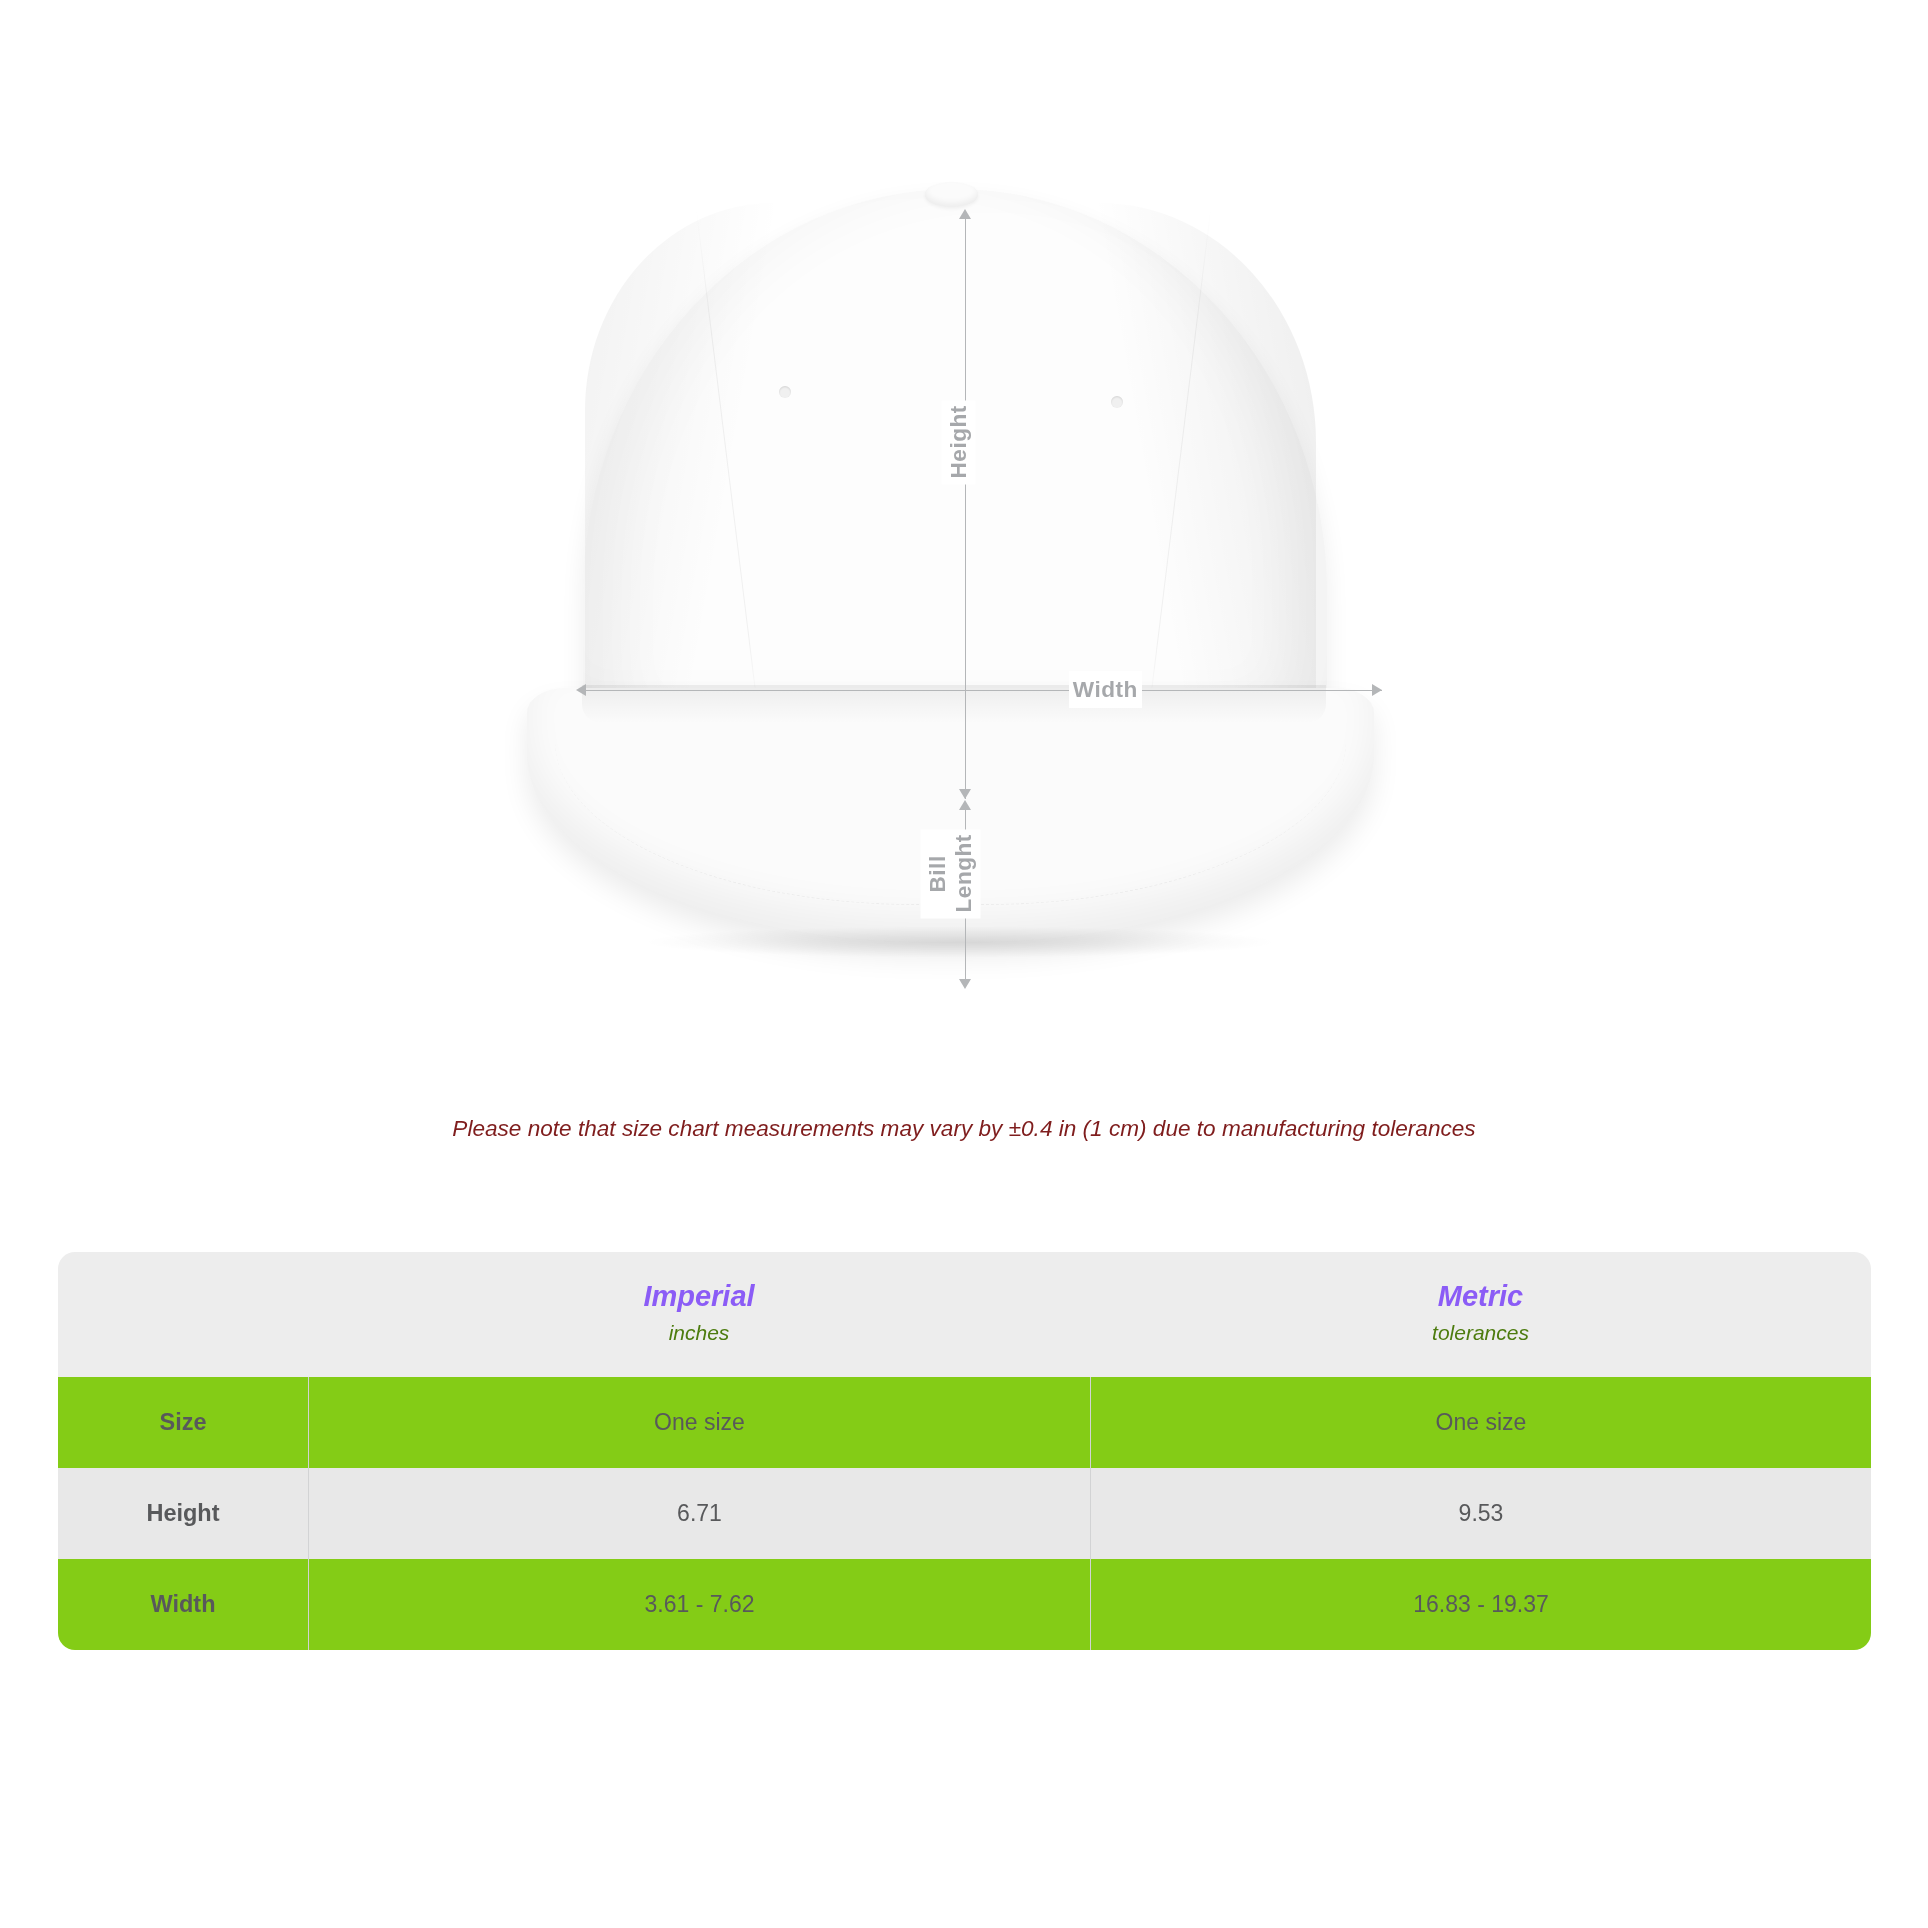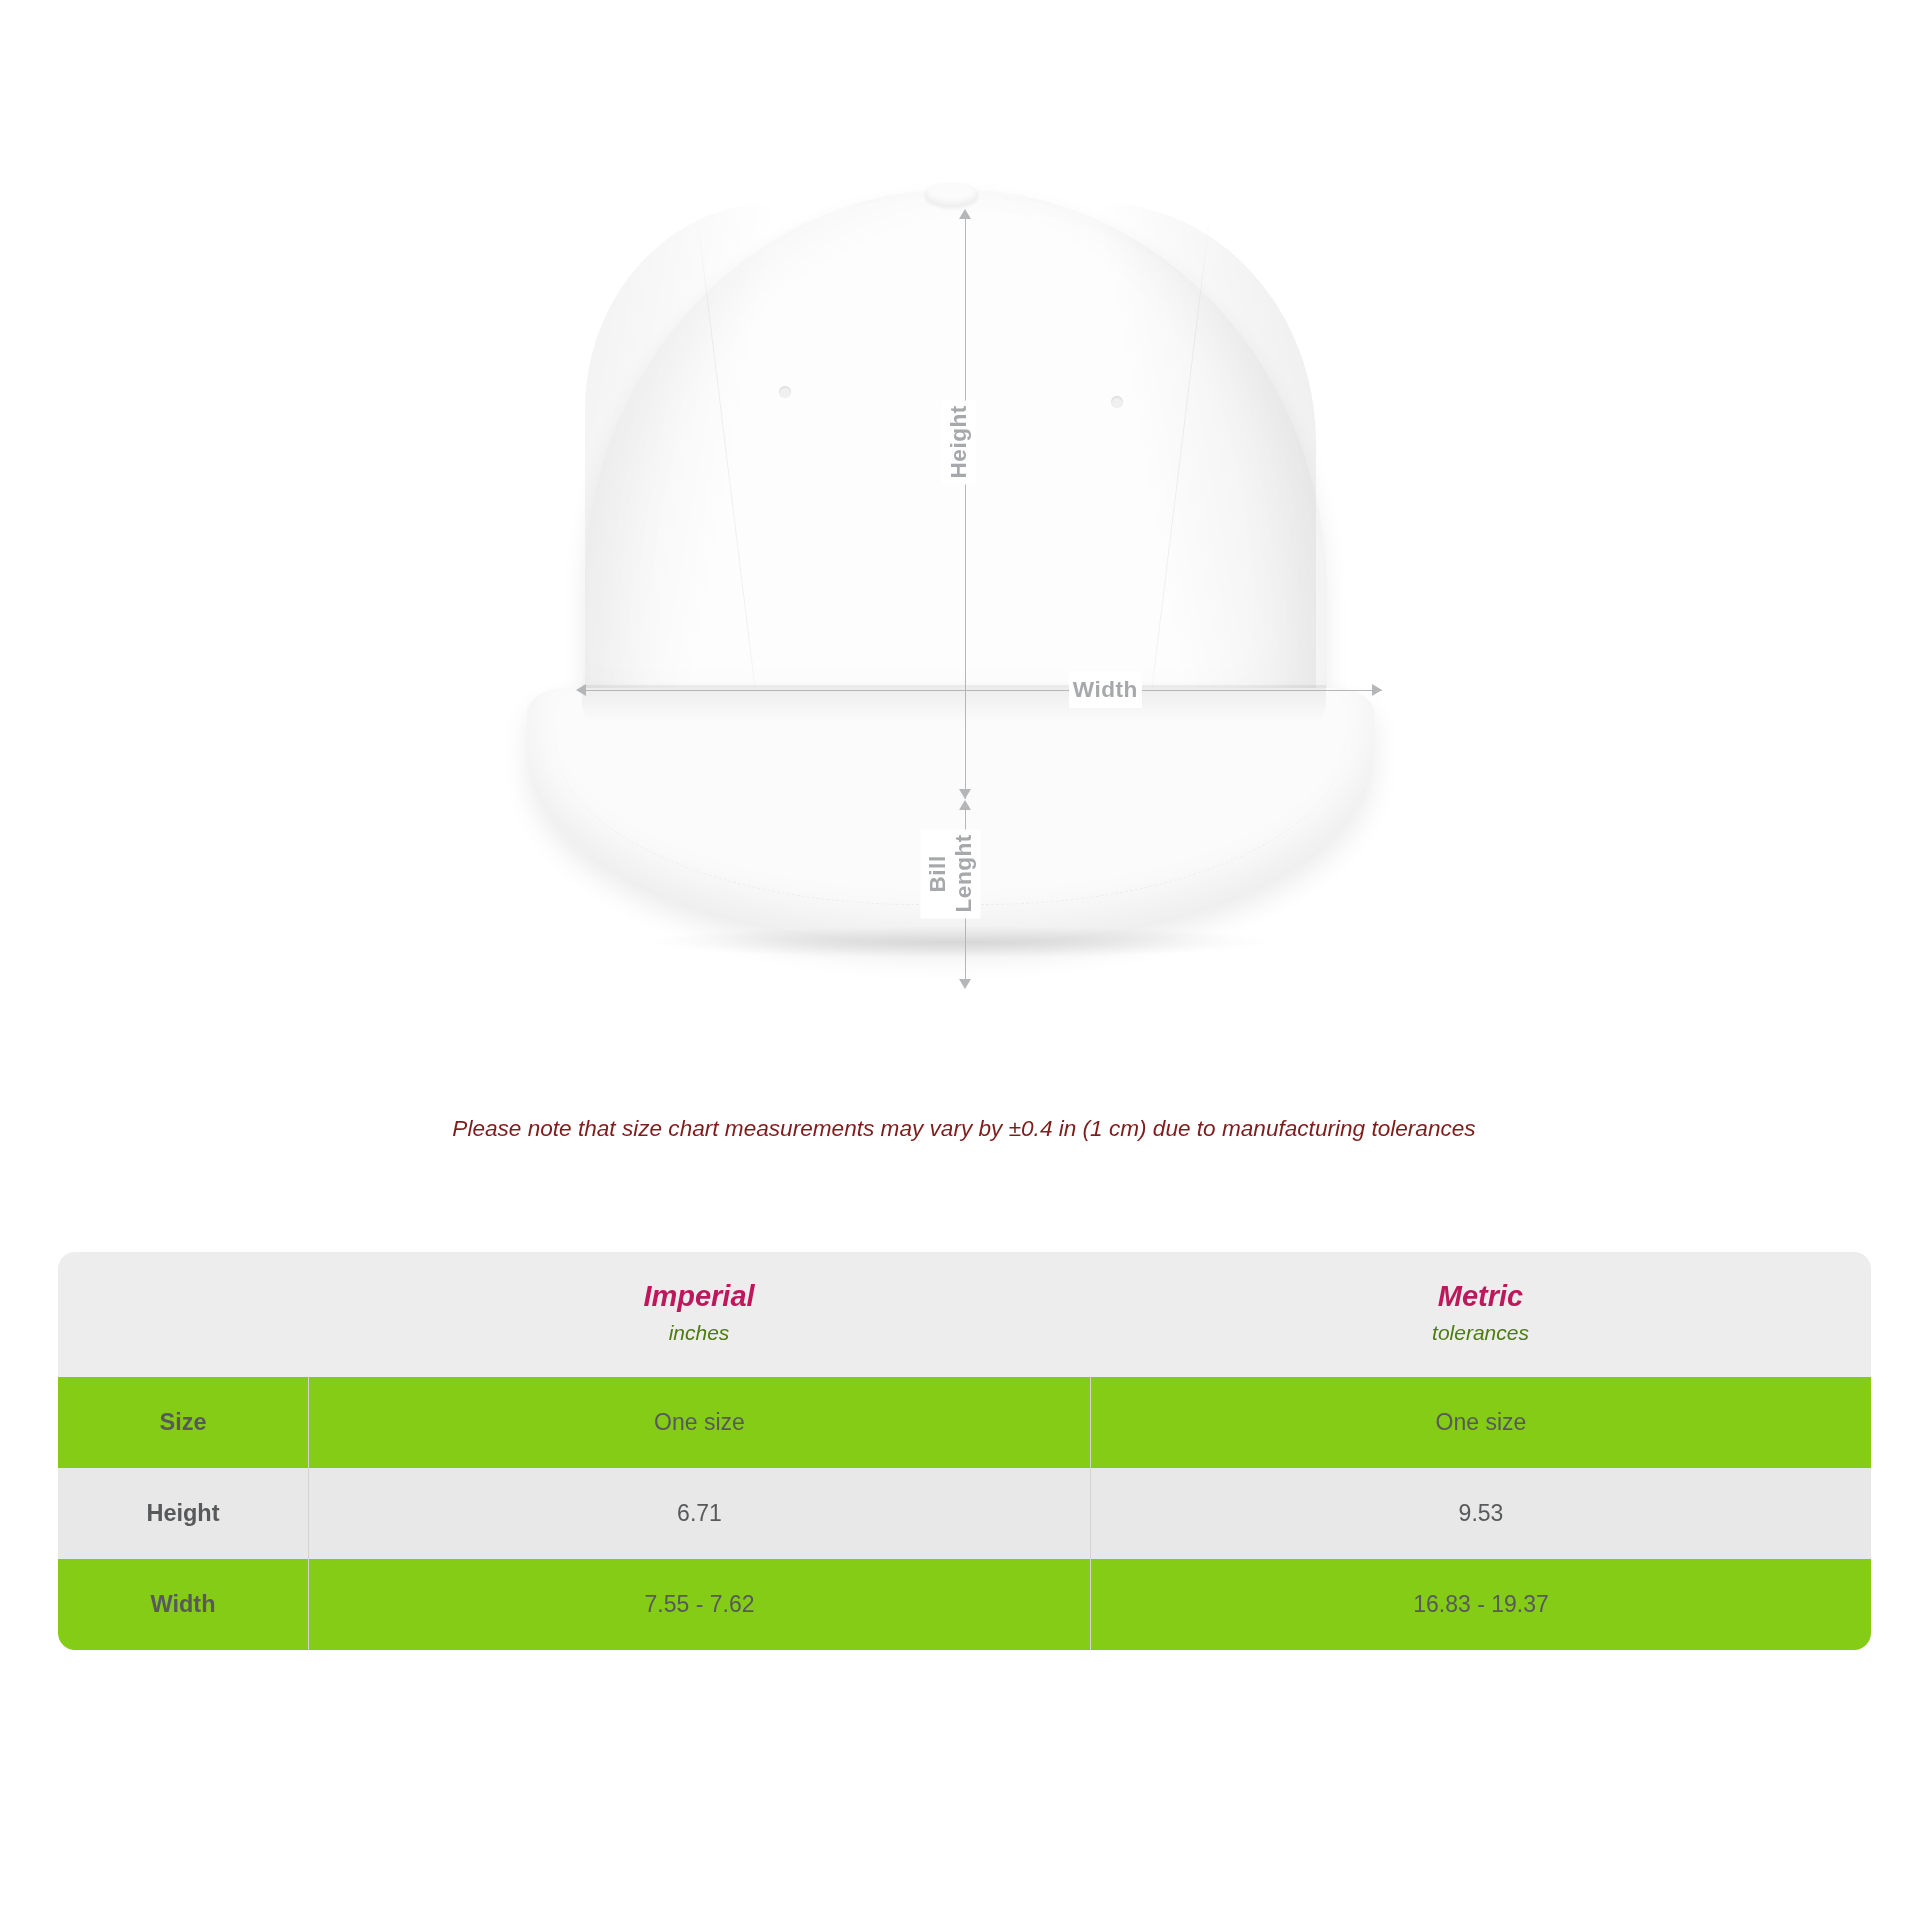--- a/index.html
+++ b/index.html
@@ -249,21 +249,21 @@
     border-radius: 17px 0 0 0;
   }
   thead th.last {
     border-radius: 0 17px 0 0;
   }
   .unit-sys {
     display: block;
     font-size: 29px;
     font-style: italic;
     font-weight: bold;
-    color: #be185d;
+    color: #8b5cf6;
     margin-bottom: 7.5px;
   }
   .unit-sub {
     display: block;
     font-size: 21px;
     font-style: italic;
     color: #4d7c0f;
   }
 
   tbody tr td {
@@ -367,21 +367,21 @@
           <td class="sep-left">One size</td>
           <td class="sep-left">One size</td>
         </tr>
         <tr class="shade">
           <td class="rowhead">Height</td>
           <td class="sep-left">6.71</td>
           <td class="sep-left">9.53</td>
         </tr>
         <tr class="plain">
           <td class="rowhead">Width</td>
-          <td class="sep-left">7.55 - 7.62</td>
+          <td class="sep-left">3.61 - 7.62</td>
           <td class="sep-left">16.83 - 19.37</td>
         </tr>
       </tbody>
     </table>
   </div>
 
 </div>
 
 
 </body></html>

